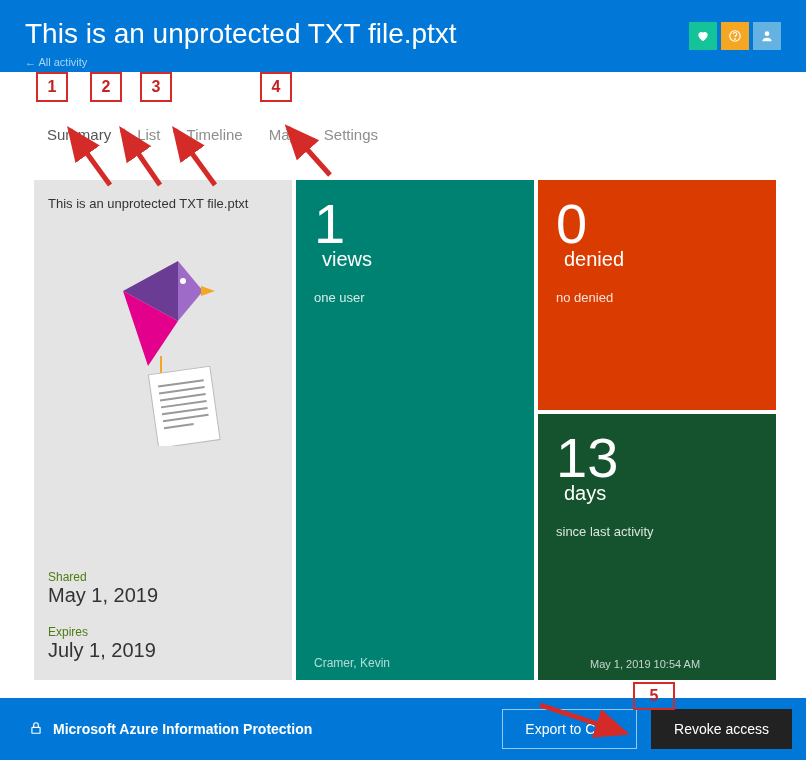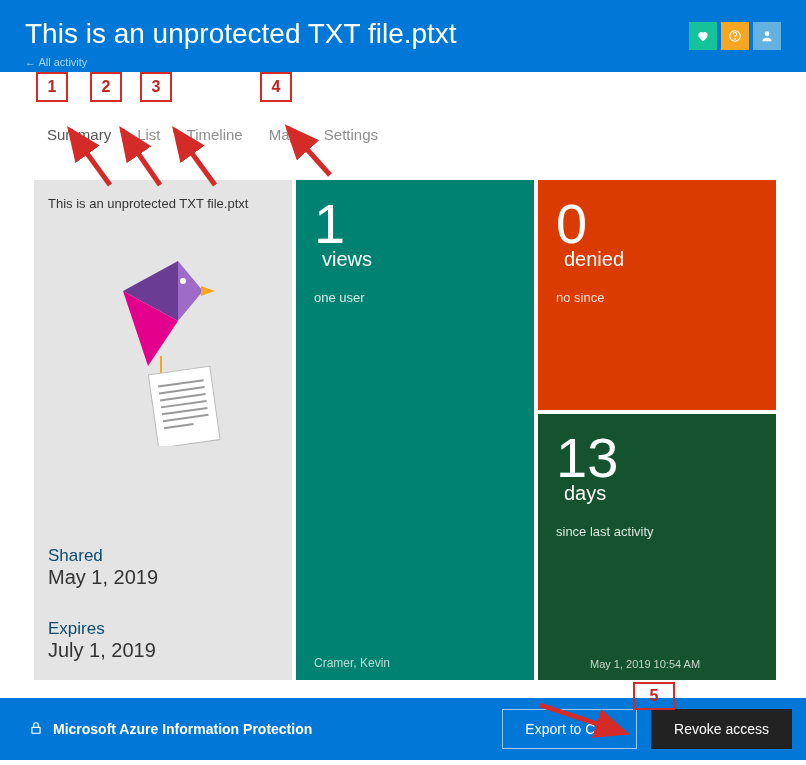--- a/index.html
+++ b/index.html
@@ -19,21 +19,21 @@
   .tab.active { color: #555; }
   
   .annot-box { position: absolute; border: 2px solid #d42b29; color: #c52321; font-weight: bold; font-size: 16px; display: flex; align-items: center; justify-content: center; background: transparent; pointer-events: none; }
   
   .content-wrap { padding: 0 14px 0 14px; background: #fff; }
   .content { padding: 25px 5px 0 20px; background: #fff; display: flex; gap: 4px; }
   
   .leftcard { width: 258px; background: #e4e4e4; padding: 16px 14px 18px 14px; display: flex; flex-direction: column; position: relative; height: 500px; }
   .leftcard-title { font-size: 13px; color: #333; }
   .bird-box { flex: 0 0 auto; height: 260px; display:flex; align-items:center; justify-content:center; }
-  .meta-label { color: #0c4a6e; font-size: 17px; margin-top: 16px; }
+  .meta-label { color: #4d7c0f; font-size: 12px; margin-top: 4px; }
   .meta-value { color: #333; font-size: 20px; font-weight: 300; }
   .meta-block2 { margin-top: 14px; }
   
   .midcard { width: 238px; background: #008272; color: #fff; padding: 16px 18px 10px 18px; display:flex; flex-direction:column; height:500px; position:relative;}
   .bignum { font-size: 56px; font-weight: 300; line-height: 1; }
   .midlabel { font-size: 20px; font-weight: 300; margin-top: -4px; margin-left: 8px;}
   .midsub { font-size: 13px; opacity: 0.85; margin-top: 19px;}
   .midfoot { position:absolute; bottom: 10px; left: 18px; font-size: 12px; opacity: 0.7;}
   
   .rightcol { width: 238px; display:flex; flex-direction:column; gap:4px; height:500px;}
@@ -130,21 +130,21 @@
       <div class="bignum">1</div>
       <div class="midlabel">views</div>
       <div class="midsub">one user</div>
       <div class="midfoot">Cramer, Kevin</div>
     </div>
 
     <div class="rightcol">
       <div class="rtile red">
         <div class="bignum">0</div>
         <div class="midlabel">denied</div>
-        <div class="midsub">no since</div>
+        <div class="midsub">no denied</div>
       </div>
       <div class="rtile grey">
         <div class="bignum">13</div>
         <div class="midlabel">days</div>
         <div class="midsub">since last activity</div>
         <div class="foot">May 1, 2019 10:54 AM</div>
       </div>
     </div>
 
   </div>

